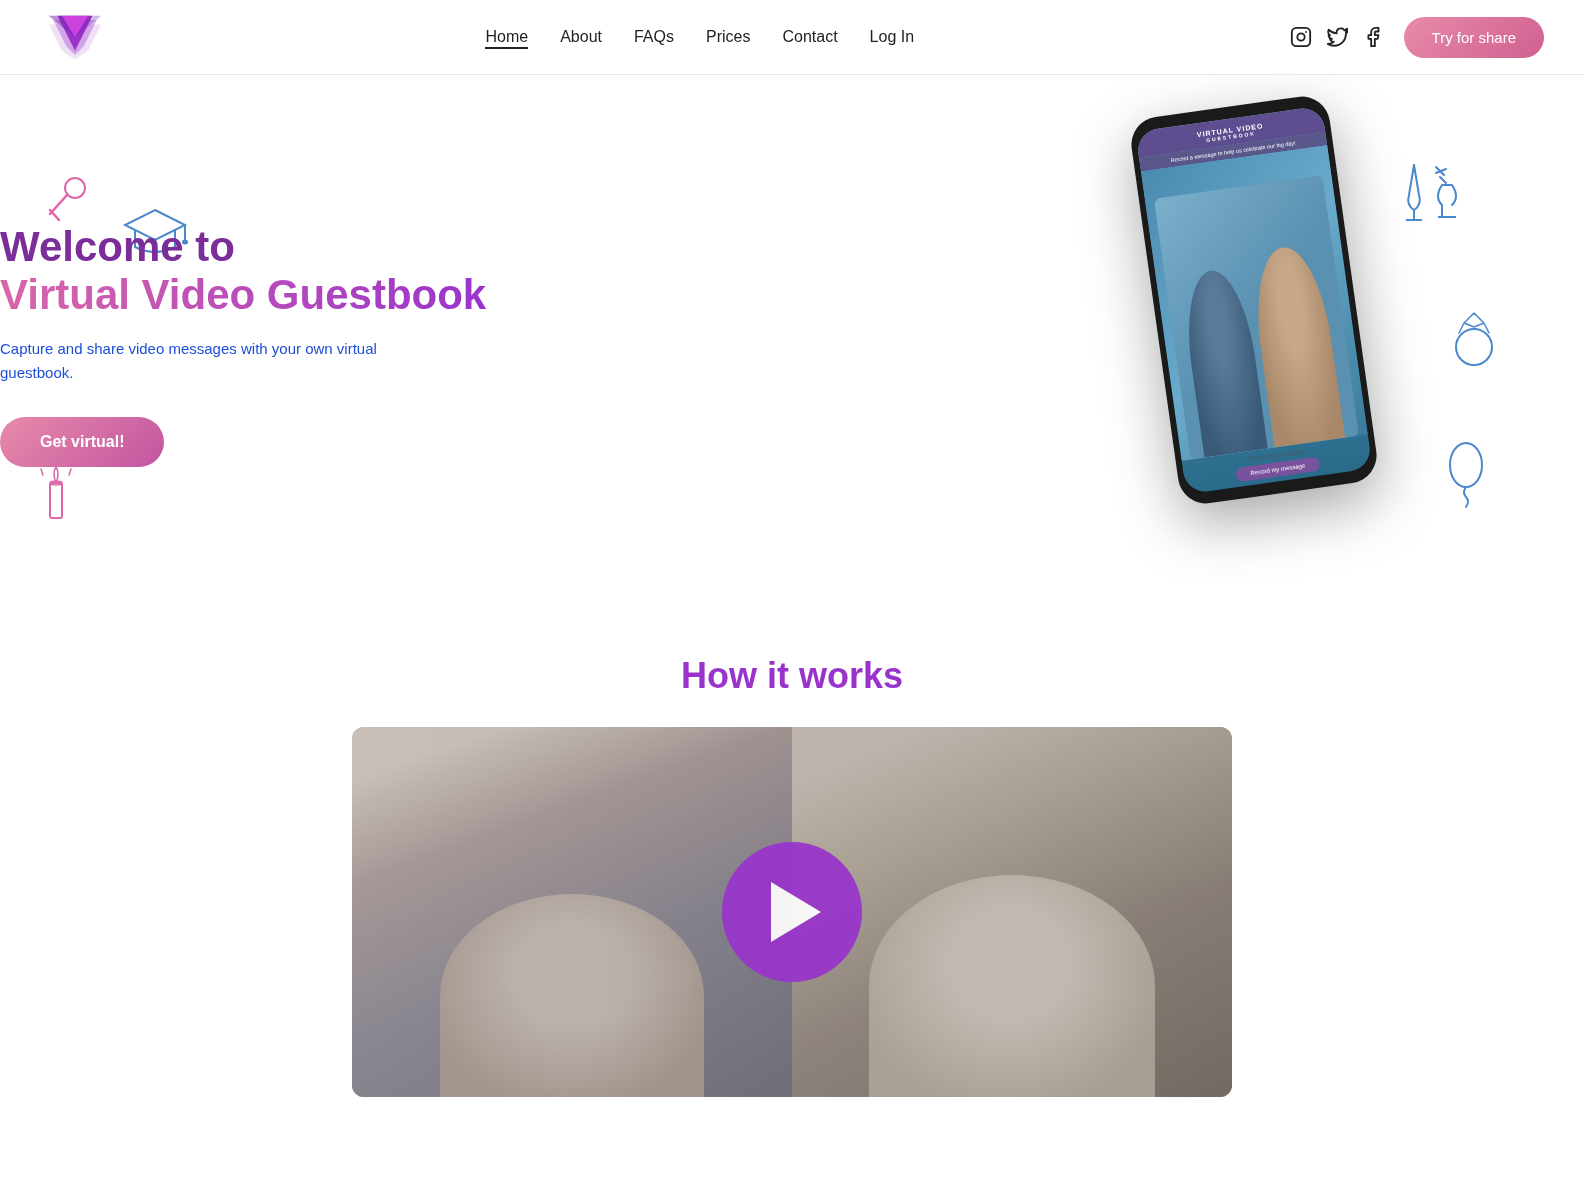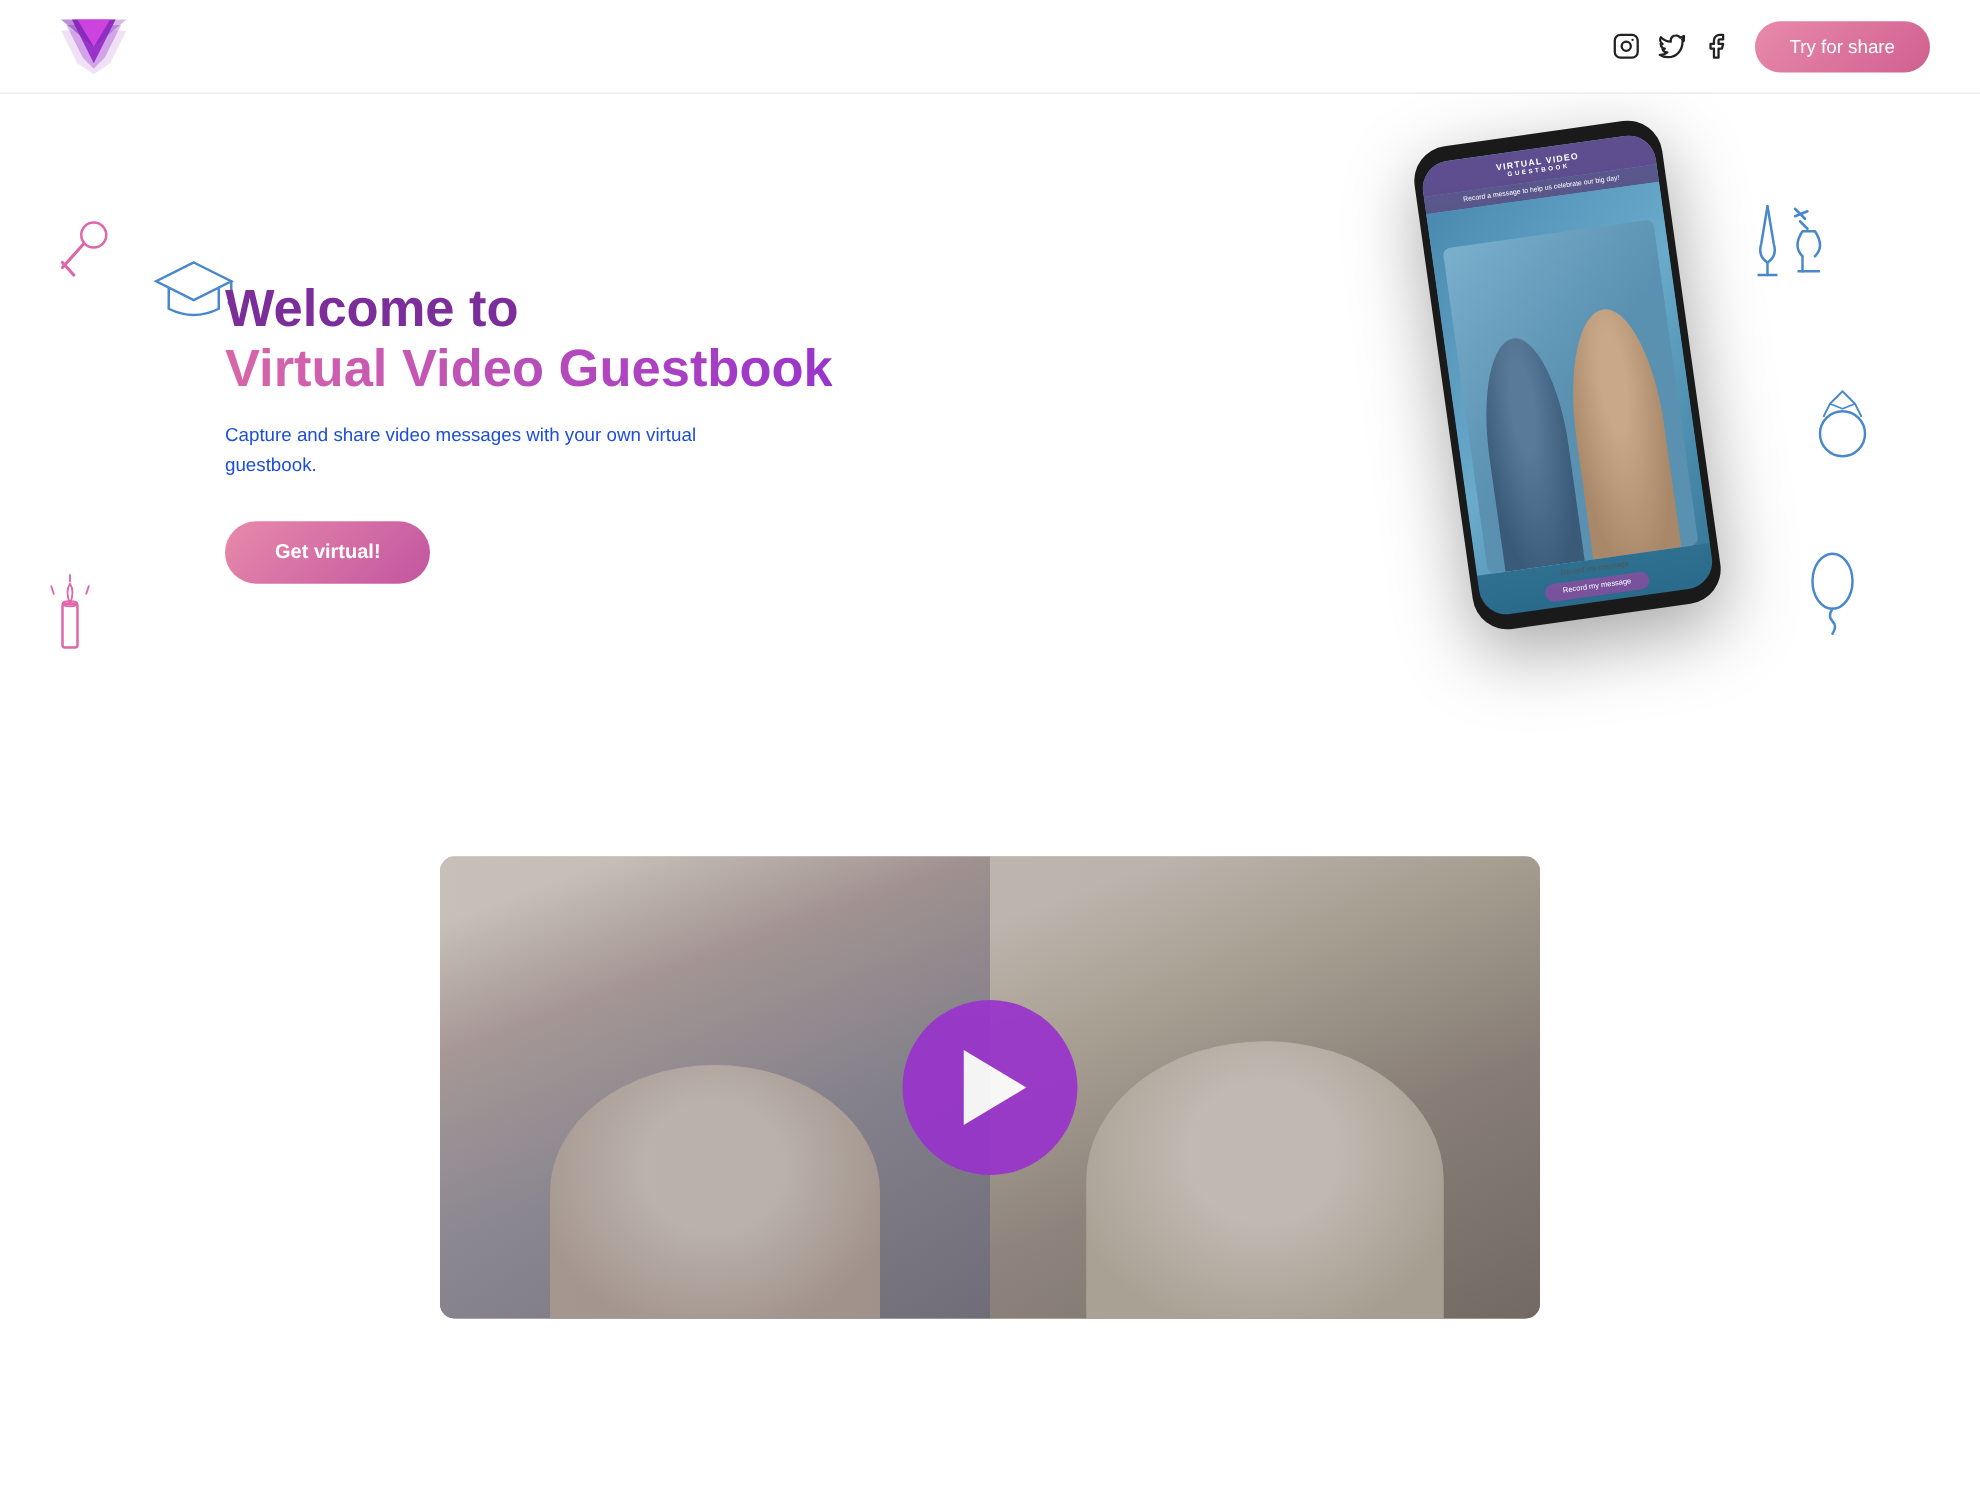--- a/index.html
+++ b/index.html
@@ -68,21 +68,20 @@
     
     .hero {
       position: relative;
       min-height: 520px;
       overflow: hidden;
       display: flex;
       align-items: center;
       padding: 40px 0 20px 0;
     }
     .hero-content {
-      margin-left: 180px;
       z-index: 2;
       position: relative;
     }
     .hero-title-line1 {
       font-size: 42px;
       font-weight: 800;
       color: #7b2d9a;
     }
     .hero-title-line2 {
       font-size: 42px;
@@ -298,20 +297,40 @@
     <svg class="logo-svg" viewBox="0 0 80 60" xmlns="http://www.w3.org/2000/svg">
       <polygon points="10,15 70,15 55,45 40,55 25,45" fill="#9933cc" opacity="0.15"></polygon>
       <polygon points="15,10 65,10 50,40 40,50 30,40" fill="#9933cc" opacity="0.35"></polygon>
       <polygon points="20,5 60,5 45,35 40,45 35,35" fill="#9933cc"></polygon>
       <polygon points="25,5 55,5 40,30" fill="#cc44dd"></polygon>
       <polygon points="25,5 40,30 10,5" fill="#7722aa" opacity="0.5"></polygon>
       <polygon points="55,5 40,30 70,5" fill="#7722aa" opacity="0.3"></polygon>
     </svg>
   </div>
 
+  <ul class="nav-links">
+    <li>
+      <a href="#" class="active">Home</a>
+    </li>
+    <li>
+      <a href="#">About</a>
+    </li>
+    <li>
+      <a href="#">FAQs</a>
+    </li>
+    <li>
+      <a href="#">Prices</a>
+    </li>
+    <li>
+      <a href="#">Contact</a>
+    </li>
+    <li>
+      <a href="#">Log In</a>
+    </li>
+  </ul>
 
   <div class="nav-right">
     <div class="nav-social">
 
       <svg class="social-icon" viewBox="0 0 24 24" fill="none" stroke="currentColor" stroke-width="2" stroke-linecap="round" stroke-linejoin="round">
         <rect x="2" y="2" width="20" height="20" rx="5" ry="5"></rect>
         <circle cx="12" cy="12" r="4"></circle>
         <circle cx="17.5" cy="6.5" r="1" fill="currentColor" stroke="none"></circle>
       </svg>
 
@@ -413,20 +432,21 @@
         </div>
         <div class="phone-record-msg">Record my message</div>
         <div class="phone-record-btn">Record my message</div>
       </div>
     </div>
   </div>
 
 </section>
 
 <section class="how-it-works">
+  <h2 class="how-title">How it works</h2>
 
   <div class="video-section">
     <div class="video-bg">
       <div class="video-left">
         <div class="video-left-person"></div>
       </div>
       <div class="video-right">
         <div class="video-right-person"></div>
       </div>
     </div>

